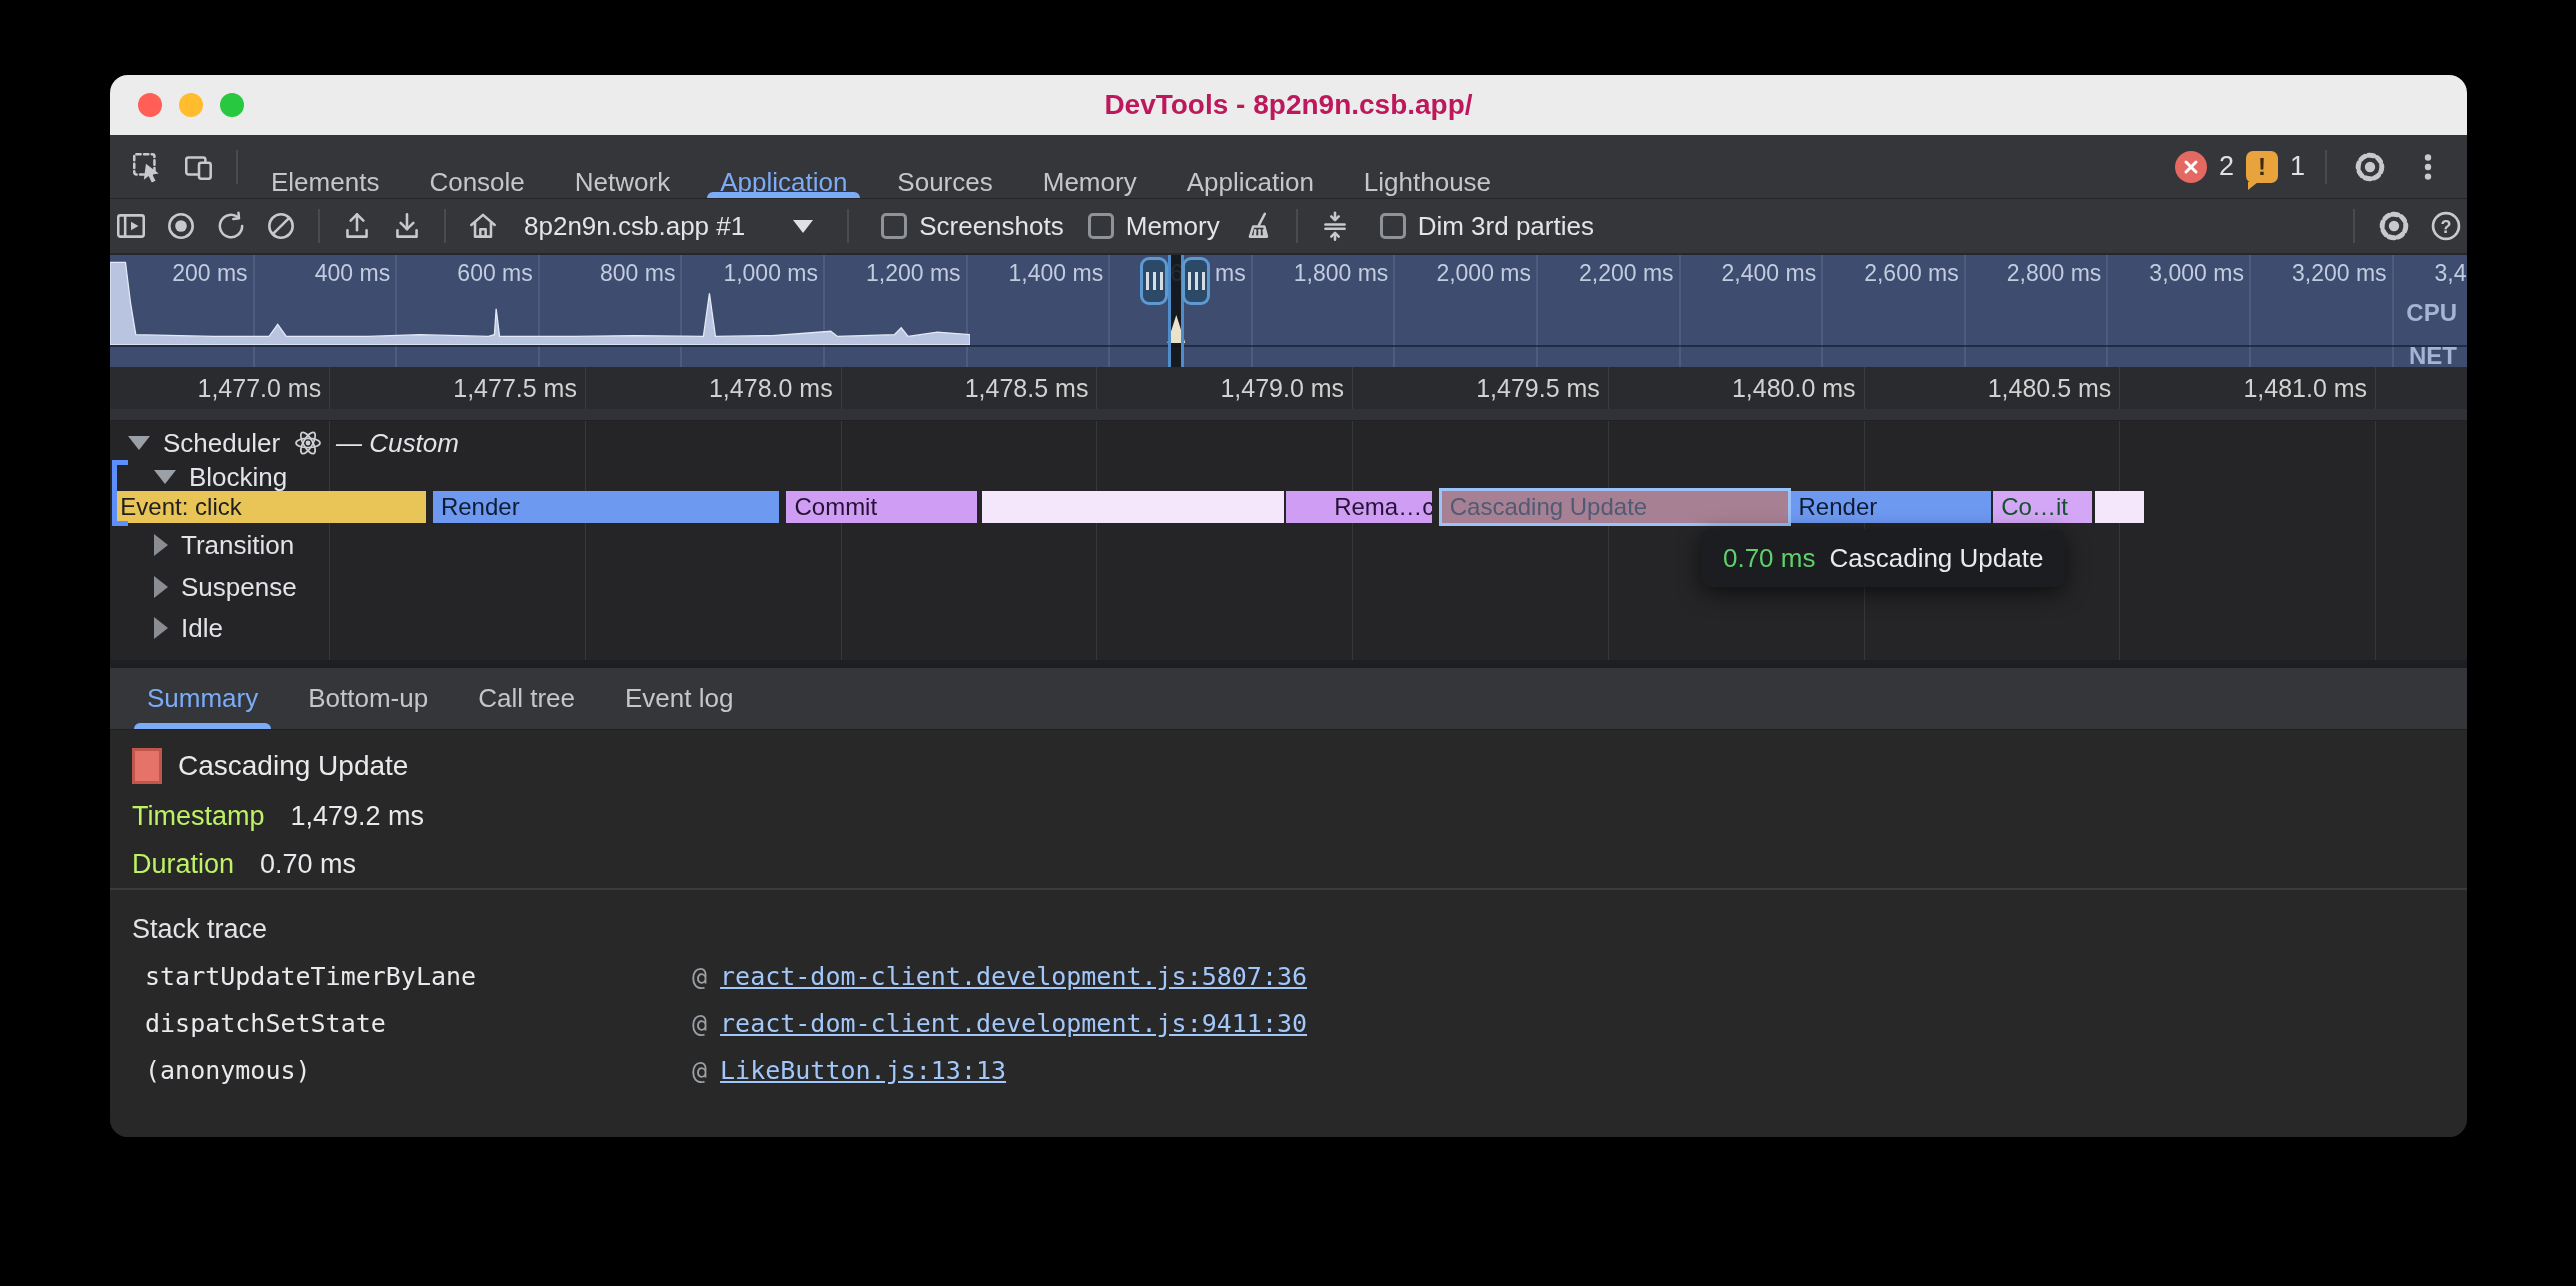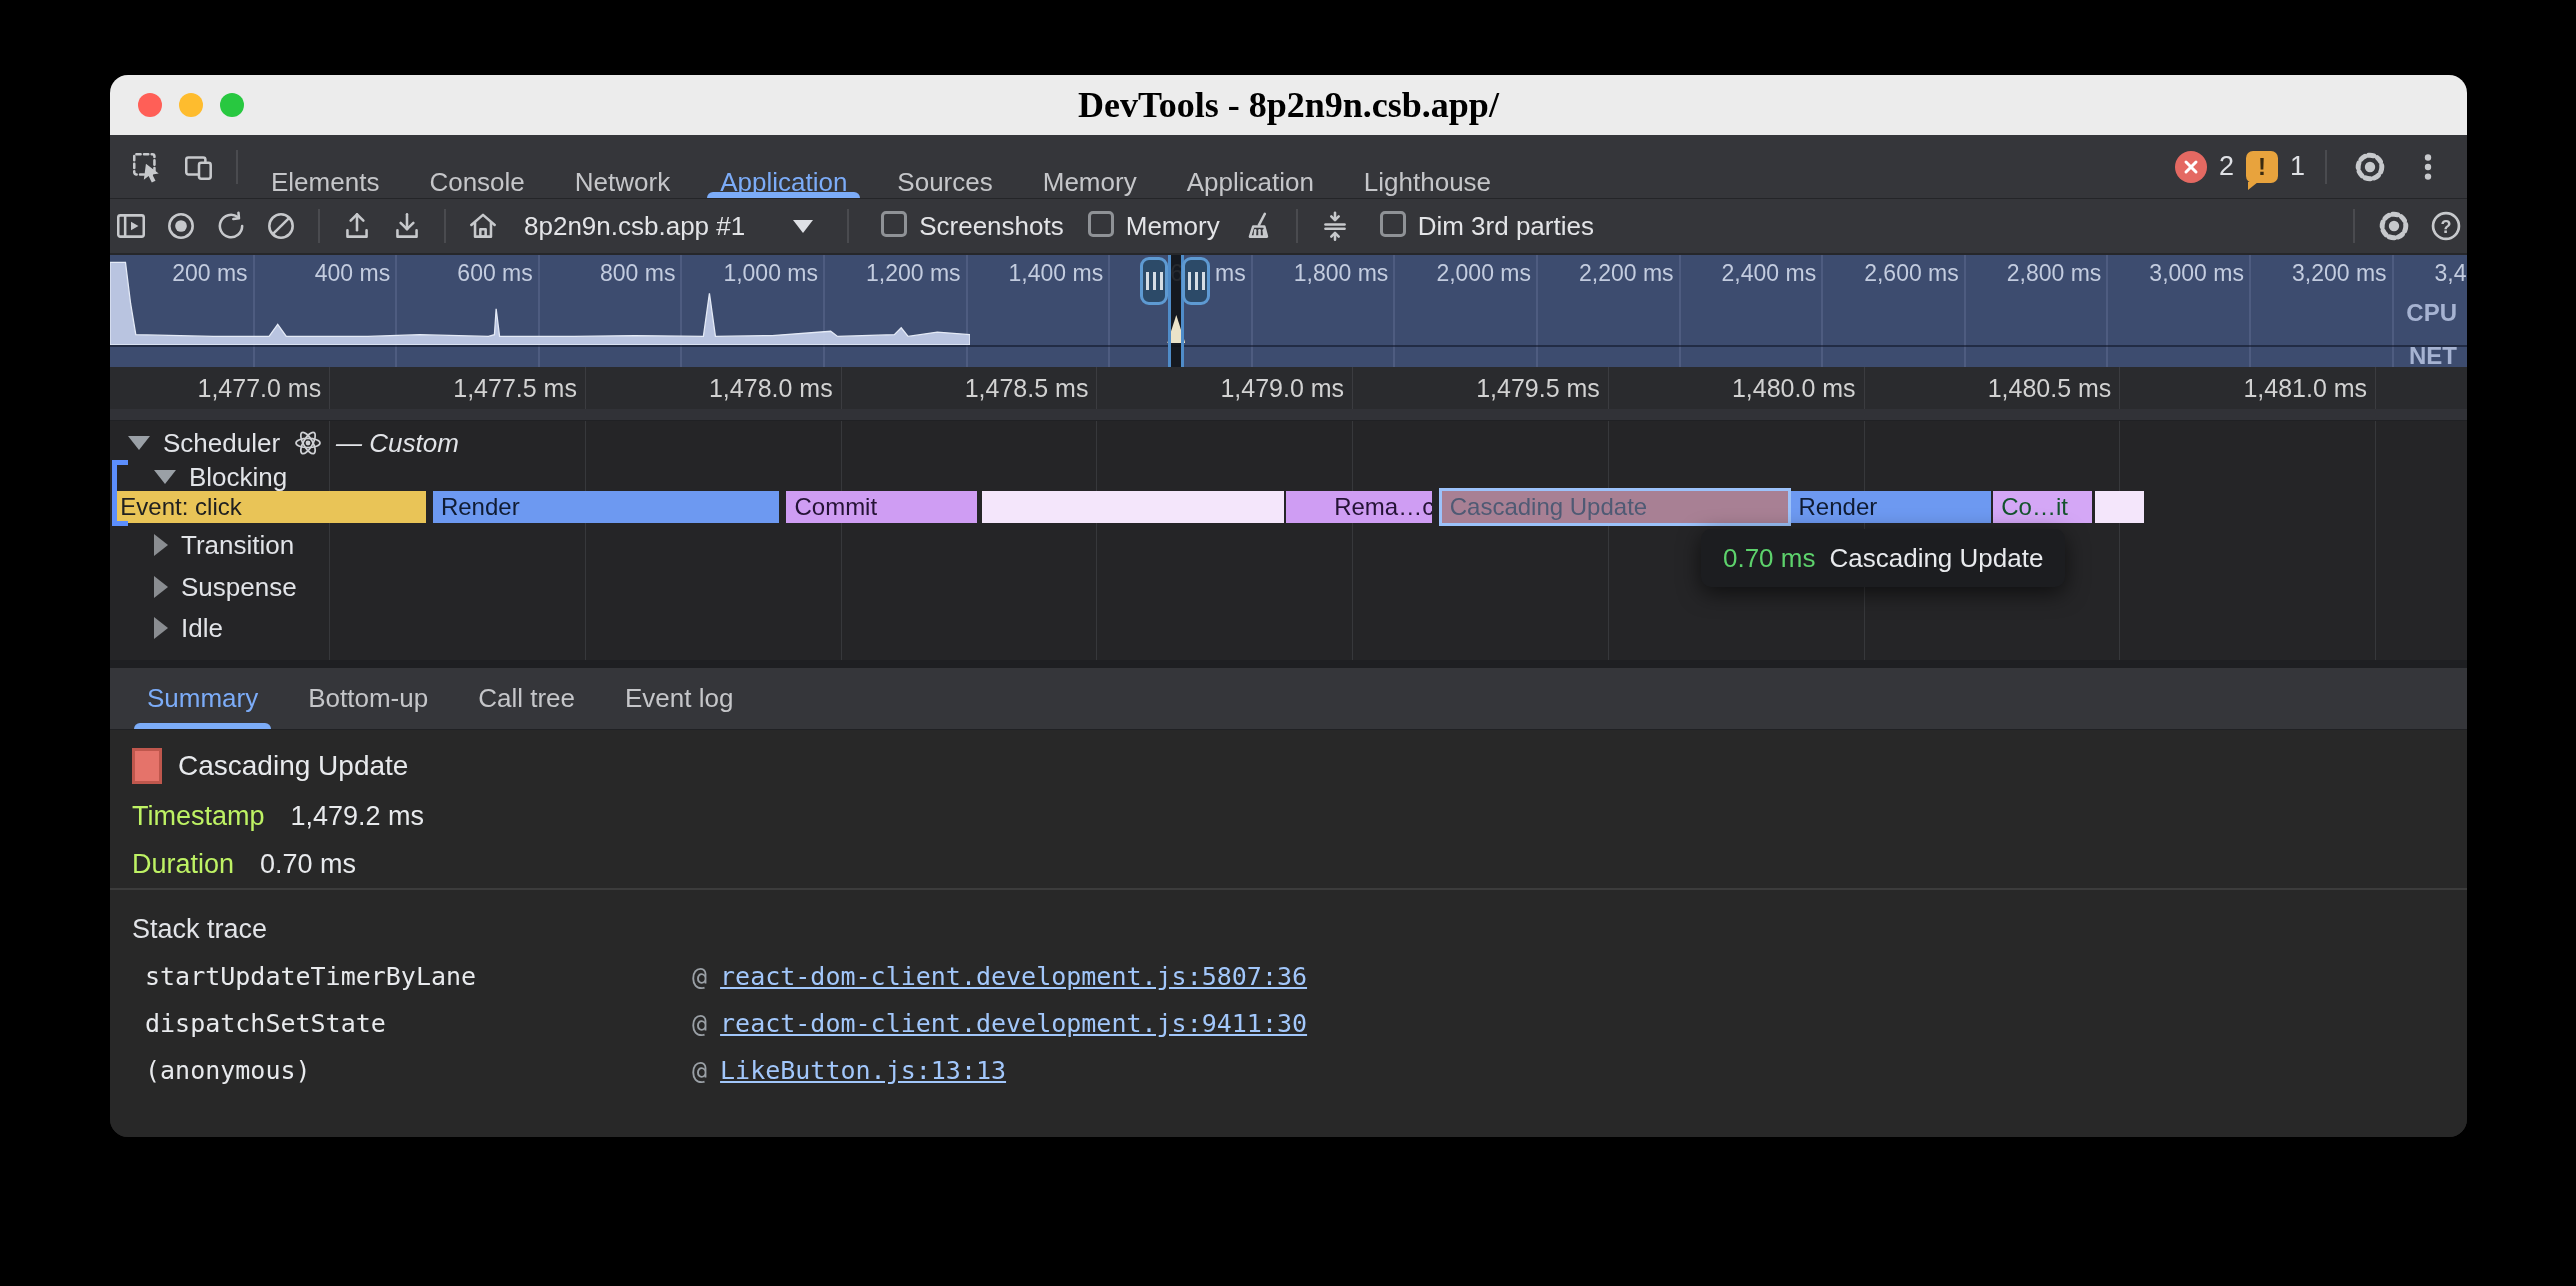--- a/index.html
+++ b/index.html
@@ -5,21 +5,21 @@
   * { margin:0; padding:0; box-sizing:border-box; }
   html,body { width:2576px; height:1286px; background:#000; font-family:"Liberation Sans",sans-serif; overflow:hidden; }
   .window { position:absolute; left:110px; top:75px; width:2357px; height:1062px; background:#282828;
             border-radius:18px; overflow:hidden; box-shadow:0 30px 90px rgba(0,0,0,.8); display:flex; flex-direction:column; }
 
   
   .titlebar { height:60px; background:#ececec; position:relative; display:flex; align-items:center; justify-content:center; flex:0 0 auto; }
   .traffic { position:absolute; left:28px; top:18px; display:flex; gap:17px; }
   .light { width:24px; height:24px; border-radius:50%; }
   .light.red{background:#ff5f57}.light.yellow{background:#febc2e}.light.green{background:#28c840}
-  .title { font-size:36px; font-weight:700; color:#000000;font-family:Liberation Serif, serif; }
+  .title { font-size:28px; font-weight:700; color:#be185d; }
 
   
   .tabbar { height:64px; background:#35363a; display:flex; align-items:stretch; border-bottom:1px solid #242528; flex:0 0 auto; }
   .tabbar-icons { display:flex; align-items:center; gap:6px; padding:0 6px 0 14px; }
   .icon-btn { width:46px; height:46px; display:flex; align-items:center; justify-content:center; border-radius:6px; flex:0 0 auto; }
   .vdiv { width:2px; height:34px; background:#4a4b4f; margin:auto 8px; flex:0 0 auto; }
   .tabs { display:flex; align-items:flex-end; }
   .tab { display:flex; align-items:center; padding:0 25px; font-size:26px; color:#c5c6c9; position:relative; white-space:nowrap; }
   .tab.active { color:#7cacf8; }
   .tab.active::after { content:""; position:absolute; left:12px; right:12px; bottom:0; height:6px; border-radius:6px 6px 0 0; background:#7cacf8; }
@@ -28,21 +28,21 @@
   .badge-count { font-size:27px; color:#dfe1e5; }
   .warn-badge { width:32px; height:32px; border-radius:7px; background:#e8a33d; position:relative; display:flex; align-items:center; justify-content:center; }
   .warn-badge::after { content:""; position:absolute; left:2px; bottom:-7px; border-left:10px solid #e8a33d; border-bottom:8px solid transparent; }
   .warn-badge b { color:#3a2a10; font-size:24px; }
 
   
   .toolbar { height:56px; background:#35363a; display:flex; align-items:center; padding:0 0; gap:8px; border-bottom:2px solid #26272a; flex:0 0 auto; }
   .tool-ic { width:42px; height:40px; display:flex; align-items:center; justify-content:center; flex:0 0 auto; }
   .target { font-size:26px; color:#e3e4e7; margin:0 10px 0 12px; white-space:nowrap; }
   .caret-down { width:0; height:0; border-left:10px solid transparent; border-right:10px solid transparent; border-top:13px solid #dfe1e5; margin:0 18px 0 30px; }
-  .chk-group { display:flex; gap:12px; margin-left:16px; }
+  .chk-group { display:flex; align-items:center; gap:12px; margin-left:16px; }
   .checkbox { width:26px; height:26px; border:3px solid #8f9296; border-radius:5px; background:transparent; flex:0 0 auto; }
   .chk-label { font-size:26px; color:#e3e4e7; white-space:nowrap; }
   .toolbar-right { margin-left:auto; display:flex; align-items:center; gap:10px; }
 
   
   .minimap { height:112px; background:#3d4c6f; position:relative; overflow:hidden; flex:0 0 auto; }
   .mm-grid { position:absolute; top:0; bottom:0; width:2px; background:#4e5c80; }
   .mm-label { position:absolute; top:5px; font-size:23px; color:#c3ccdf; width:160px; text-align:right; z-index:1; }
   .mm-cpu { position:absolute; left:0; right:0; bottom:22px; height:86px; }
   .mm-net { position:absolute; left:0; right:0; bottom:0; height:22px; border-top:2px solid rgba(12,18,34,.55); }

